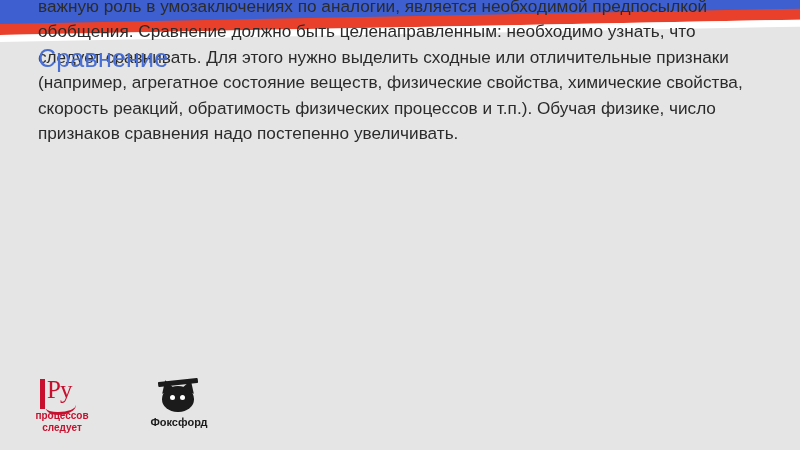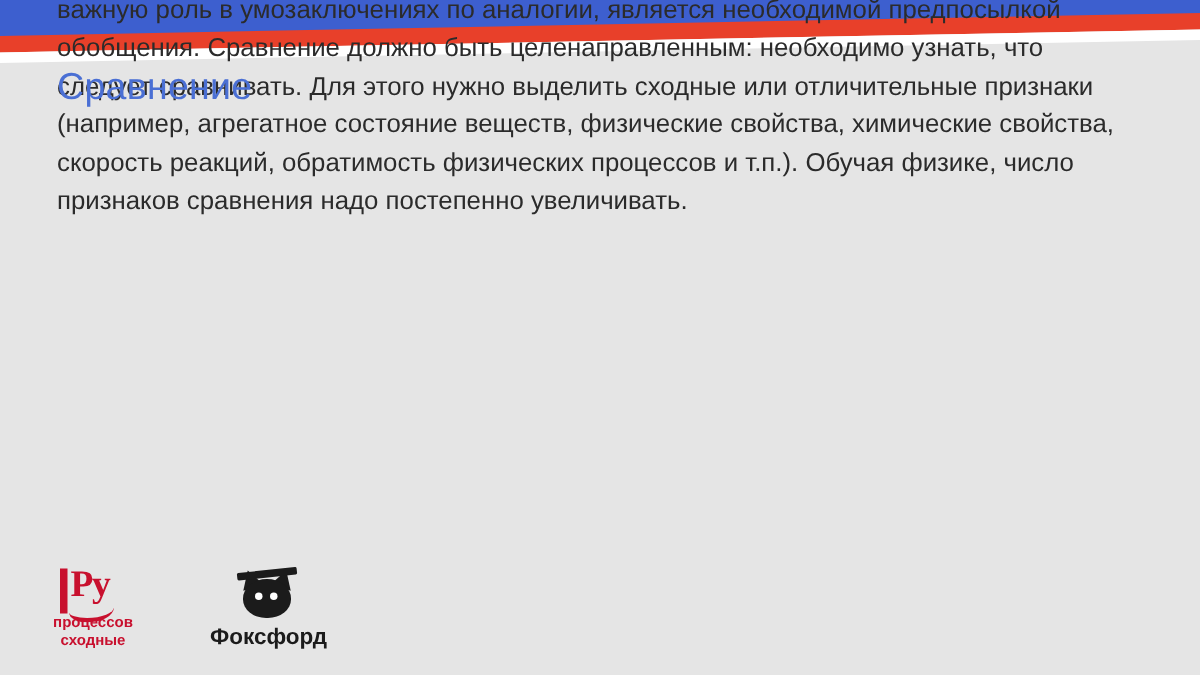--- a/index.html
+++ b/index.html
@@ -113,21 +113,21 @@
     top: 1px;
     width: 5px;
     height: 30px;
     background: #c8102e;
   }
   .logo-ru .mark .letters {
     position: absolute;
     left: 7px;
     top: -2px;
     font-size: 25px;
-    font-weight: bold;
+    font-weight: normal;
     color: #c8102e;
     font-family: "Liberation Serif", serif;
     letter-spacing: -1px;
   }
   .logo-ru .mark .swoosh {
     position: absolute;
     left: 6px;
     top: 20px;
     width: 30px;
     height: 14px;
@@ -197,21 +197,21 @@
     border-radius: 50%;
   }
   .logo-fox .eye-l { left: 12px; }
   .logo-fox .eye-r { left: 22px; }
   .logo-fox .cap {
     position: absolute;
     left: 0;
     top: 38px;
     width: 86px;
     text-align: center;
-    font-size: 15px;
+    font-size: 11px;
     font-weight: bold;
     color: #1b1b1b;
   }
 </style>
 </head>
 <body>
 
 <div class="slide">
 
   <div class="banner">
@@ -227,21 +227,21 @@
   <div class="logos">
 
     <div class="logo-ru">
       <div class="mark">
         <div class="bar"></div>
         <div class="letters">Ру</div>
         <div class="swoosh"></div>
       </div>
       <div class="cap">
         <div>процессов</div>
-        <div>сходные</div>
+        <div>следует</div>
       </div>
     </div>
 
     <div class="logo-fox">
       <div class="fox-head">
         <div class="ear-l"></div>
         <div class="ear-r"></div>
         <div class="face"></div>
         <div class="eye-l"></div>
         <div class="eye-r"></div>

